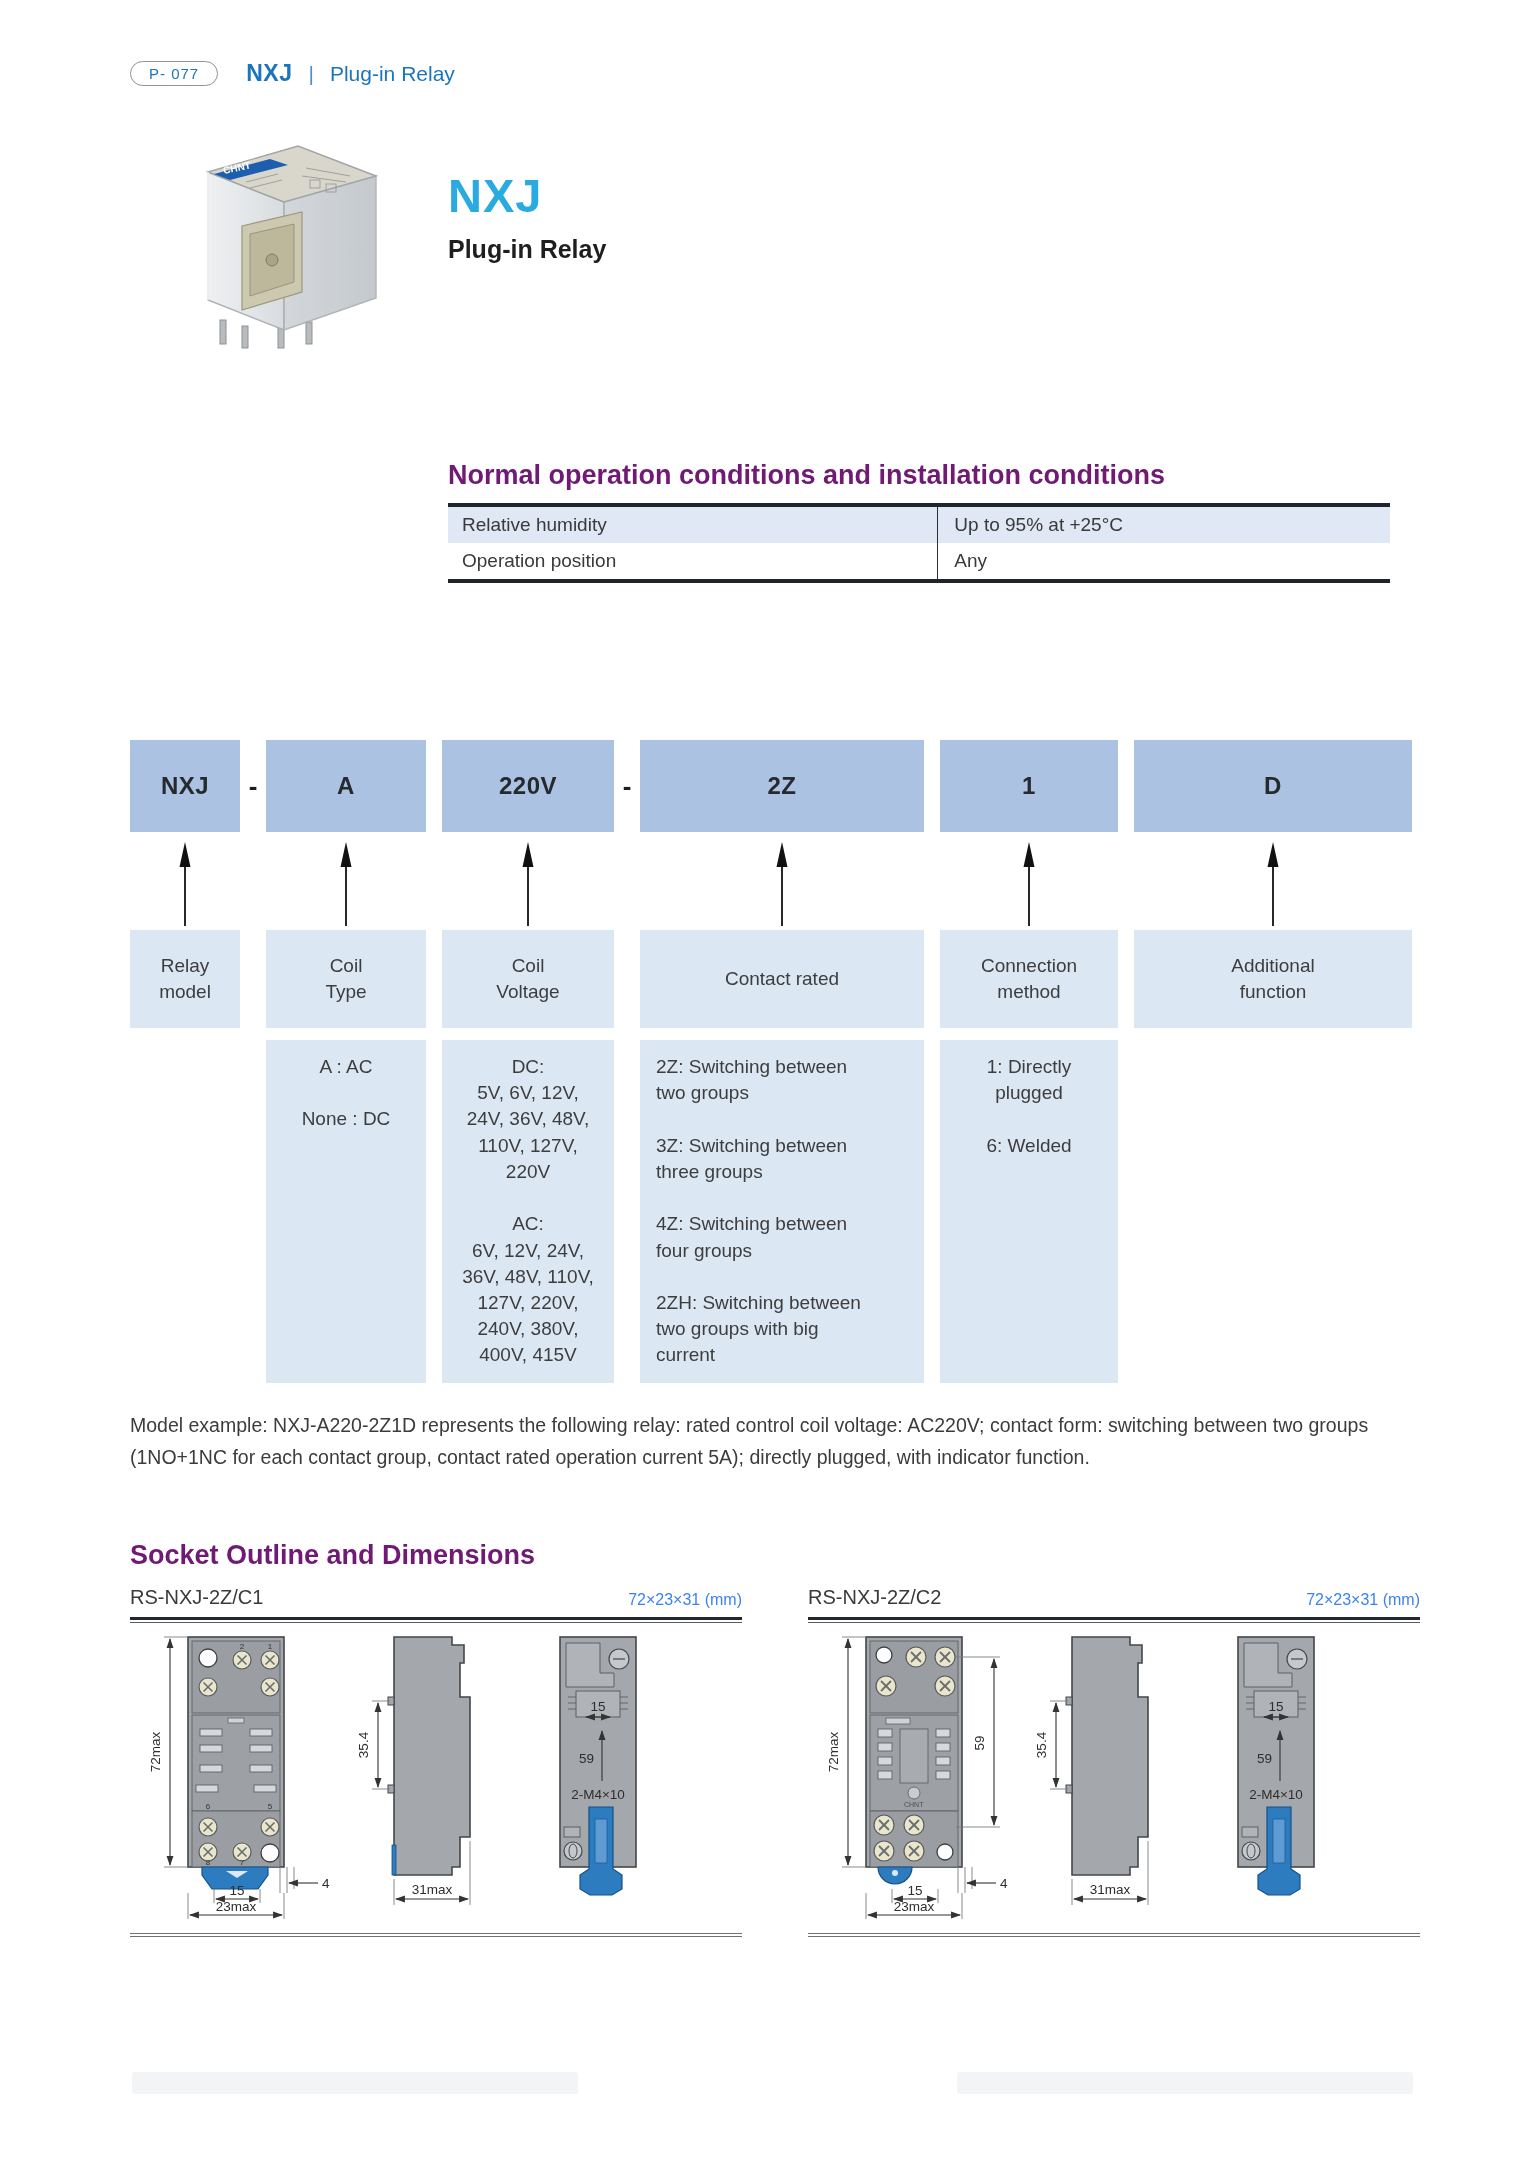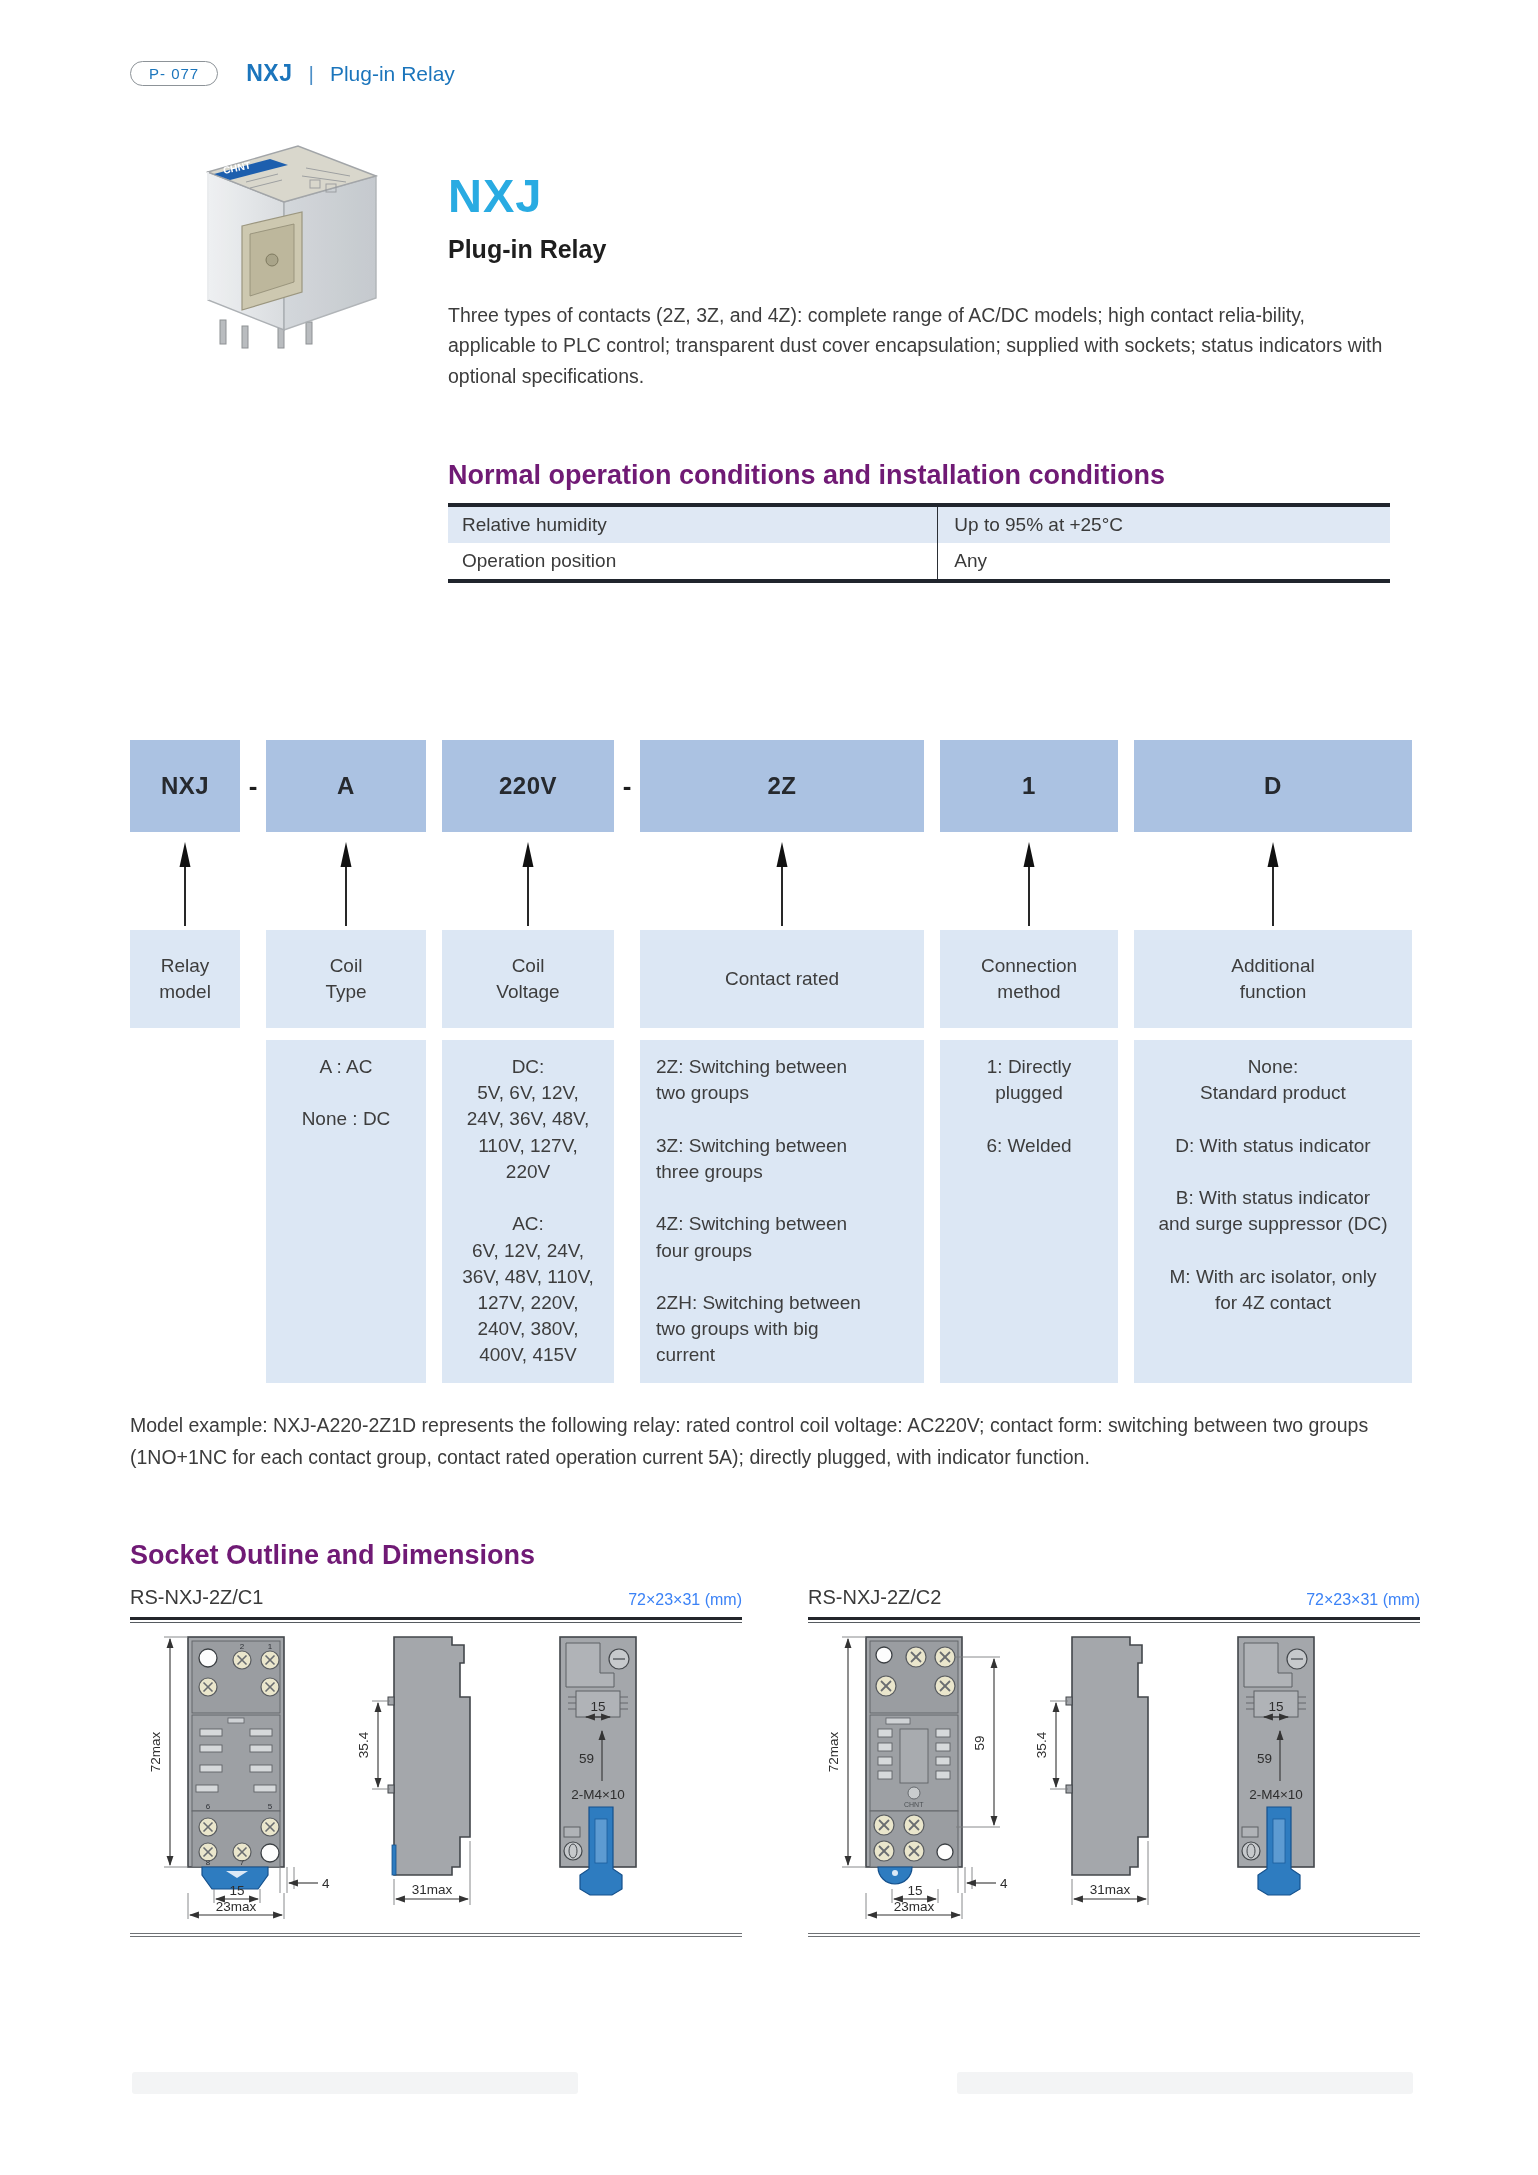--- a/index.html
+++ b/index.html
@@ -130,21 +130,20 @@
       <rect x="160" y="50" width="10" height="8" fill="none"></rect>
         <rect x="176" y="54" width="10" height="8" fill="none"></rect>
     </g>
 
     <line x1="58" y1="42" x2="58" y2="170" stroke="#f5f7f9" stroke-width="2" opacity="0.8"></line>
   </svg>
 
   <div class="intro">
     <div class="title">NXJ</div>
     <div class="subtitle">Plug-in Relay</div>
-    <p class="desc">Three types of contacts (2Z, 3Z, and 4Z): complete range of AC/DC models; high contact relia-bility, applicable to PLC control; transparent dust cover encapsulation; supplied with sockets; status indicators with optional specifications.</p>
   </div>
 
   <div class="blue-heading sec1-heading">Normal operation conditions and installation conditions</div>
 
   <table class="cond-table">
     <tbody>
       <tr>
         <td class="c1">Relative humidity</td>
         <td class="c2">Up to 95% at +25°C</td>
       </tr>
@@ -269,30 +268,20 @@
 
 2ZH: Switching between
 two groups with big
 current</div>
       <div class="g"></div>
       <div class="cell w5 detail-box">1: Directly
 plugged
 
 6: Welded</div>
       <div class="g"></div>
-      <div class="cell w6 detail-box">None:
-Standard product
-
-D: With status indicator
-
-B: With status indicator
-and surge suppressor (DC)
-
-M: With arc isolator, only
-for 4Z contact</div>
     </div>
   </div>
 
   <p class="example">Model example: NXJ-A220-2Z1D represents the following relay: rated control coil voltage: AC220V; contact form: switching between two groups (1NO+1NC for each contact group, contact rated operation current 5A); directly plugged, with indicator function.</p>
 
   <div class="blue-heading sec2-heading">Socket Outline and Dimensions</div>
 
   <div class="diagram diag-1">
     <div class="diag-head">
       <span class="diag-name">RS-NXJ-2Z/C1</span>

